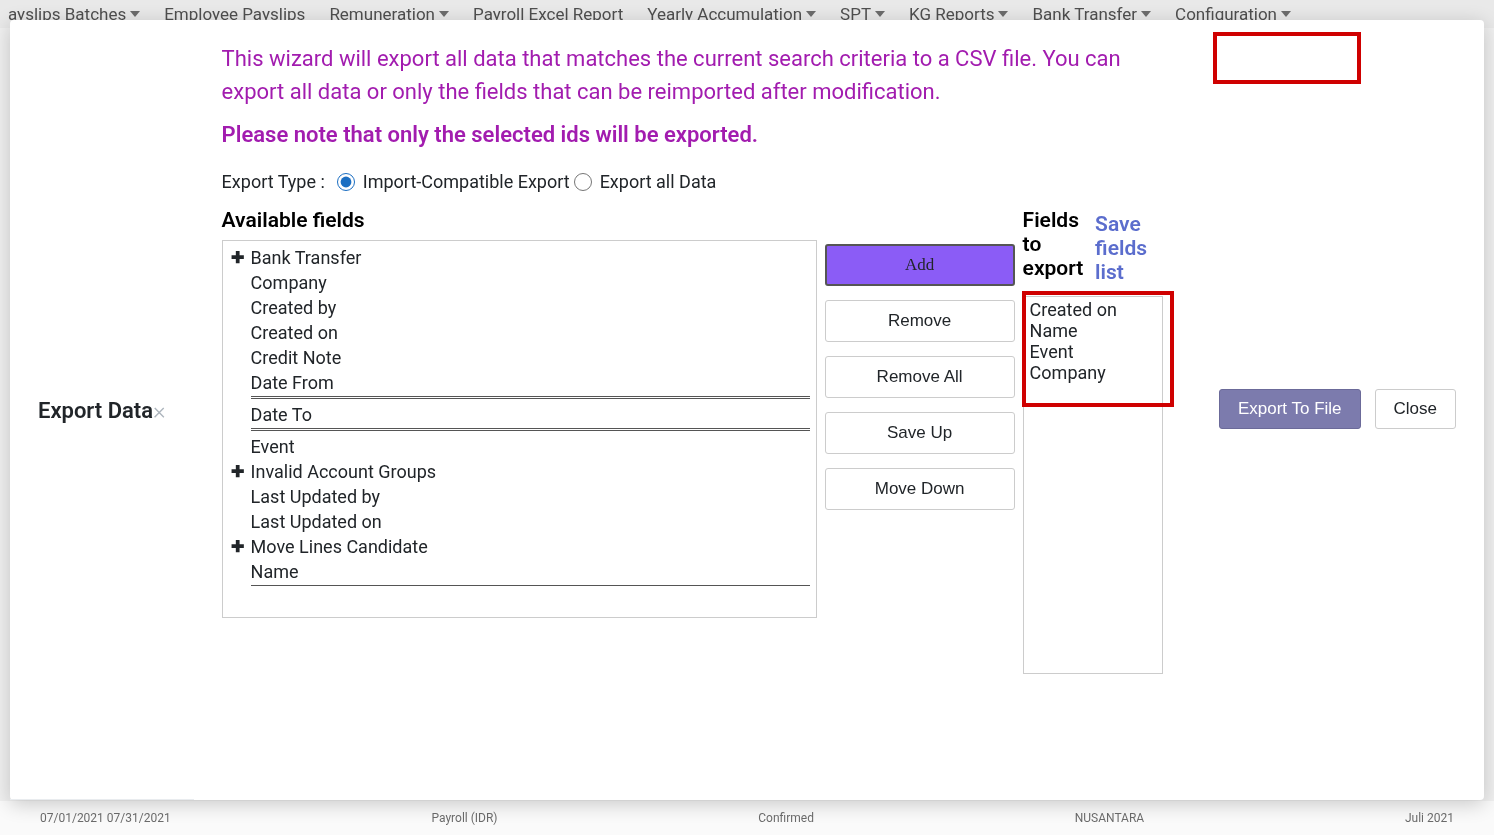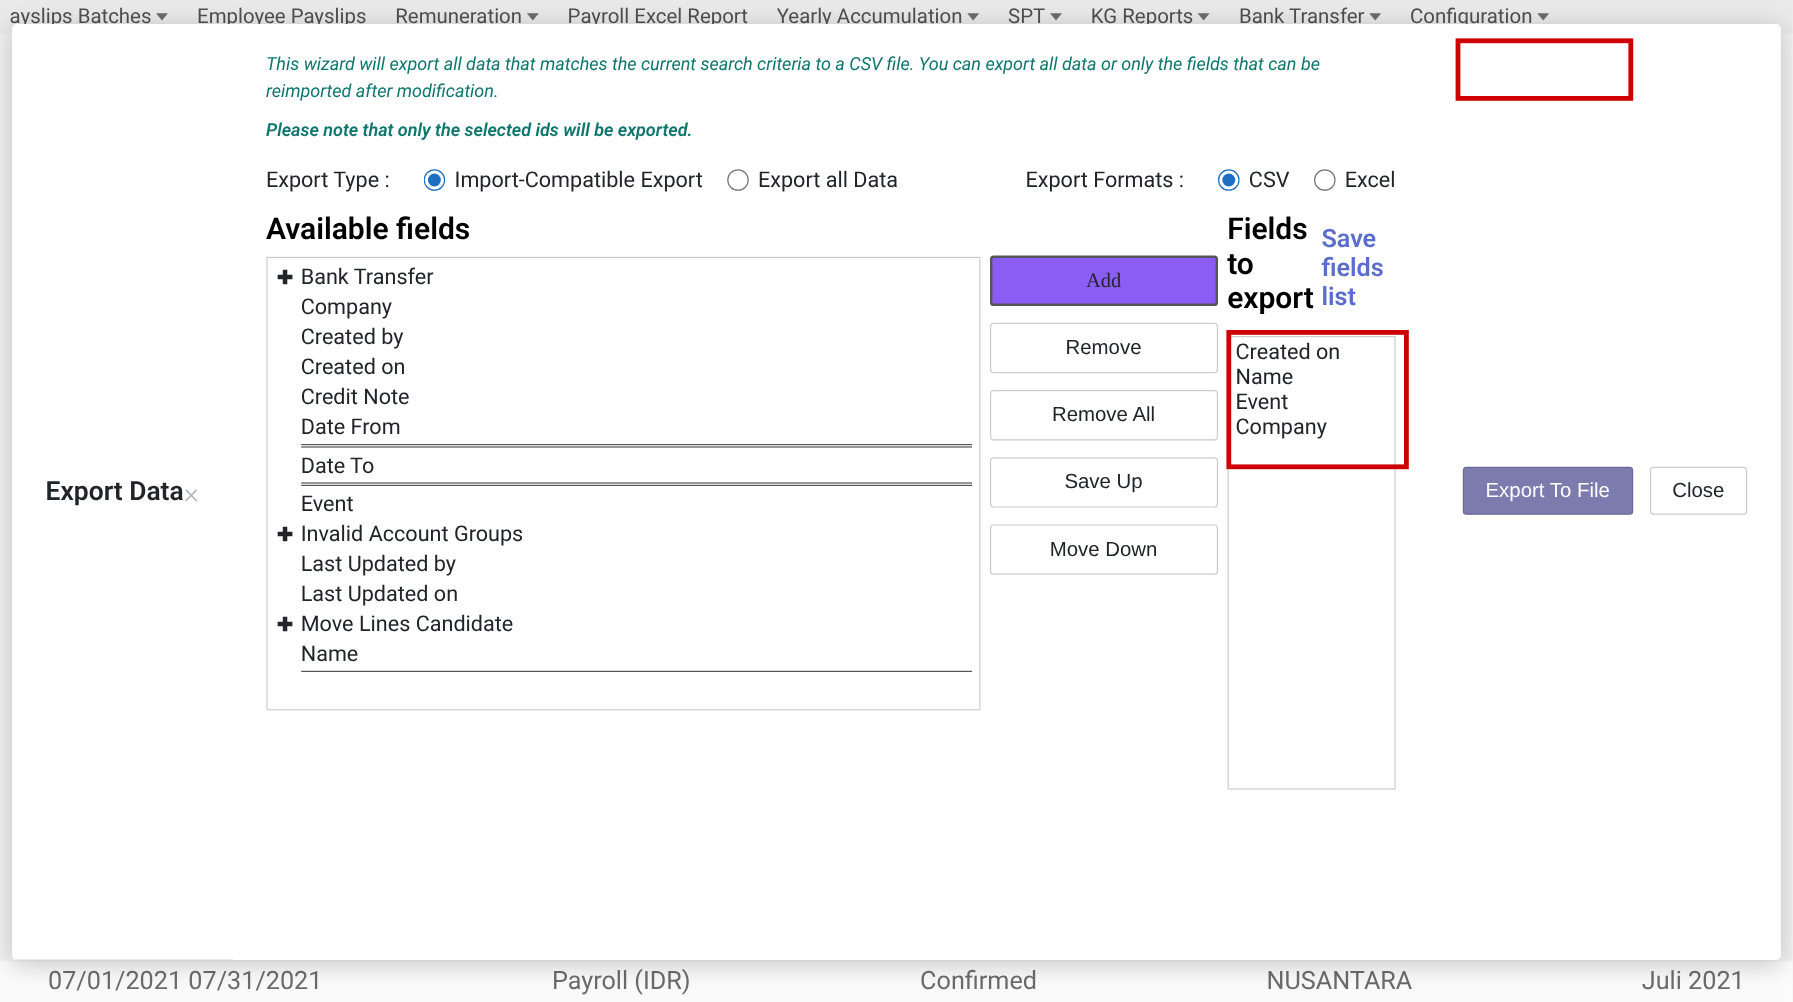--- a/index.html
+++ b/index.html
@@ -29,21 +29,21 @@
   .bg-nav .item { display:flex; align-items:center; gap:4px; }
   .caret-down { width:0; height:0; border-left:5px solid transparent; border-right:5px solid transparent; border-top:6px solid #555; }
 
   .bg-row {
     position: absolute;
     bottom: 0; left: 0; right: 0;
     height: 34px;
     display:flex;
     align-items:center;
     color:#333;
-    font-size:21px;
+    font-size:12px;
     padding: 0 40px;
     background:#fff;
     opacity:0.7;
     justify-content: space-between;
   }
 
   .modal {
     position: absolute;
     top: 20px;
     left: 10px;
@@ -58,39 +58,39 @@
 
   .modal-header {
     padding: 20px 28px 18px;
     border-bottom: 1px solid #e9ecef;
     display:flex; justify-content: space-between; align-items:center;
   }
   .modal-title { font-size: 22px; font-weight: 600; color: #212529; }
   .close-x { font-size: 24px; color: #adb5bd; cursor:pointer; font-weight:300; }
 
   .modal-body { padding: 22px 28px 10px; flex:1; overflow:auto; }
-  .intro { font-size: 15px; color: #0f766e; line-height: 1.5; margin-bottom: 12px; font-style: italic; }
+  .intro { font-size: 22px; color: #a21caf; line-height: 1.5; margin-bottom: 12px; }
   .intro .bold { font-weight: 600; display:block; margin-top: 10px; }
 
   .options-row {
     display:flex; justify-content: space-between;
     font-size: 18px; color:#212529;
     margin: 20px 0 16px;
   }
-  .opt-group { display:flex; align-items:flex-end; gap: 20px; }
+  .opt-group { display:flex; align-items:flex-end; gap: 4px; }
   .opt-label { margin-right: 8px; }
   .radio-wrap { display:flex; align-items:center; gap:8px; }
   input[type=radio] { width:18px; height:18px; accent-color:#1b6ec2; }
 
   .columns { display:flex; gap: 6px; }
   .col-left { width: 595px; }
   .col-mid { width: 194px; display:flex; flex-direction:column; align-items:center; padding-top: 36px; gap: 14px; }
   .col-right { flex:1; }
 
-  .col-head { font-size: 25px; font-weight:600; margin-bottom: 8px; }
+  .col-head { font-size: 21px; font-weight:600; margin-bottom: 8px; }
   .col-head-row { display:flex; justify-content: space-between; align-items:center; margin-bottom:8px;}
   .save-link { color:#5b6dcd; font-size:21px; font-weight:600; cursor:pointer; }
 
   .listbox {
     border:1px solid #ccc;
     height: 378px;
     overflow-y: scroll;
     padding: 4px 6px;
     font-size: 18px;
     color:#212529;
@@ -203,31 +203,20 @@
     <div class="options-row">
       <div class="opt-group">
         <span class="opt-label">Export Type :</span>
         <label class="radio-wrap">
           <input type="radio" name="etype" checked="" style="">
           <span>Import-Compatible Export</span>
         </label>
         <label class="radio-wrap">
           <input type="radio" name="etype" style="">
           <span>Export all Data</span>
-        </label>
-      </div>
-      <div class="opt-group">
-        <span class="opt-label">Export Formats :</span>
-        <label class="radio-wrap">
-          <input type="radio" name="efmt" checked="" style="">
-          <span>CSV</span>
-        </label>
-        <label class="radio-wrap">
-          <input type="radio" name="efmt" style="">
-          <span>Excel</span>
         </label>
       </div>
     </div>
 
     <div class="columns">
 
       <div class="col-left">
         <div class="col-head">Available fields</div>
         <div class="listbox" id="available-list">
             <div class="field-item">

